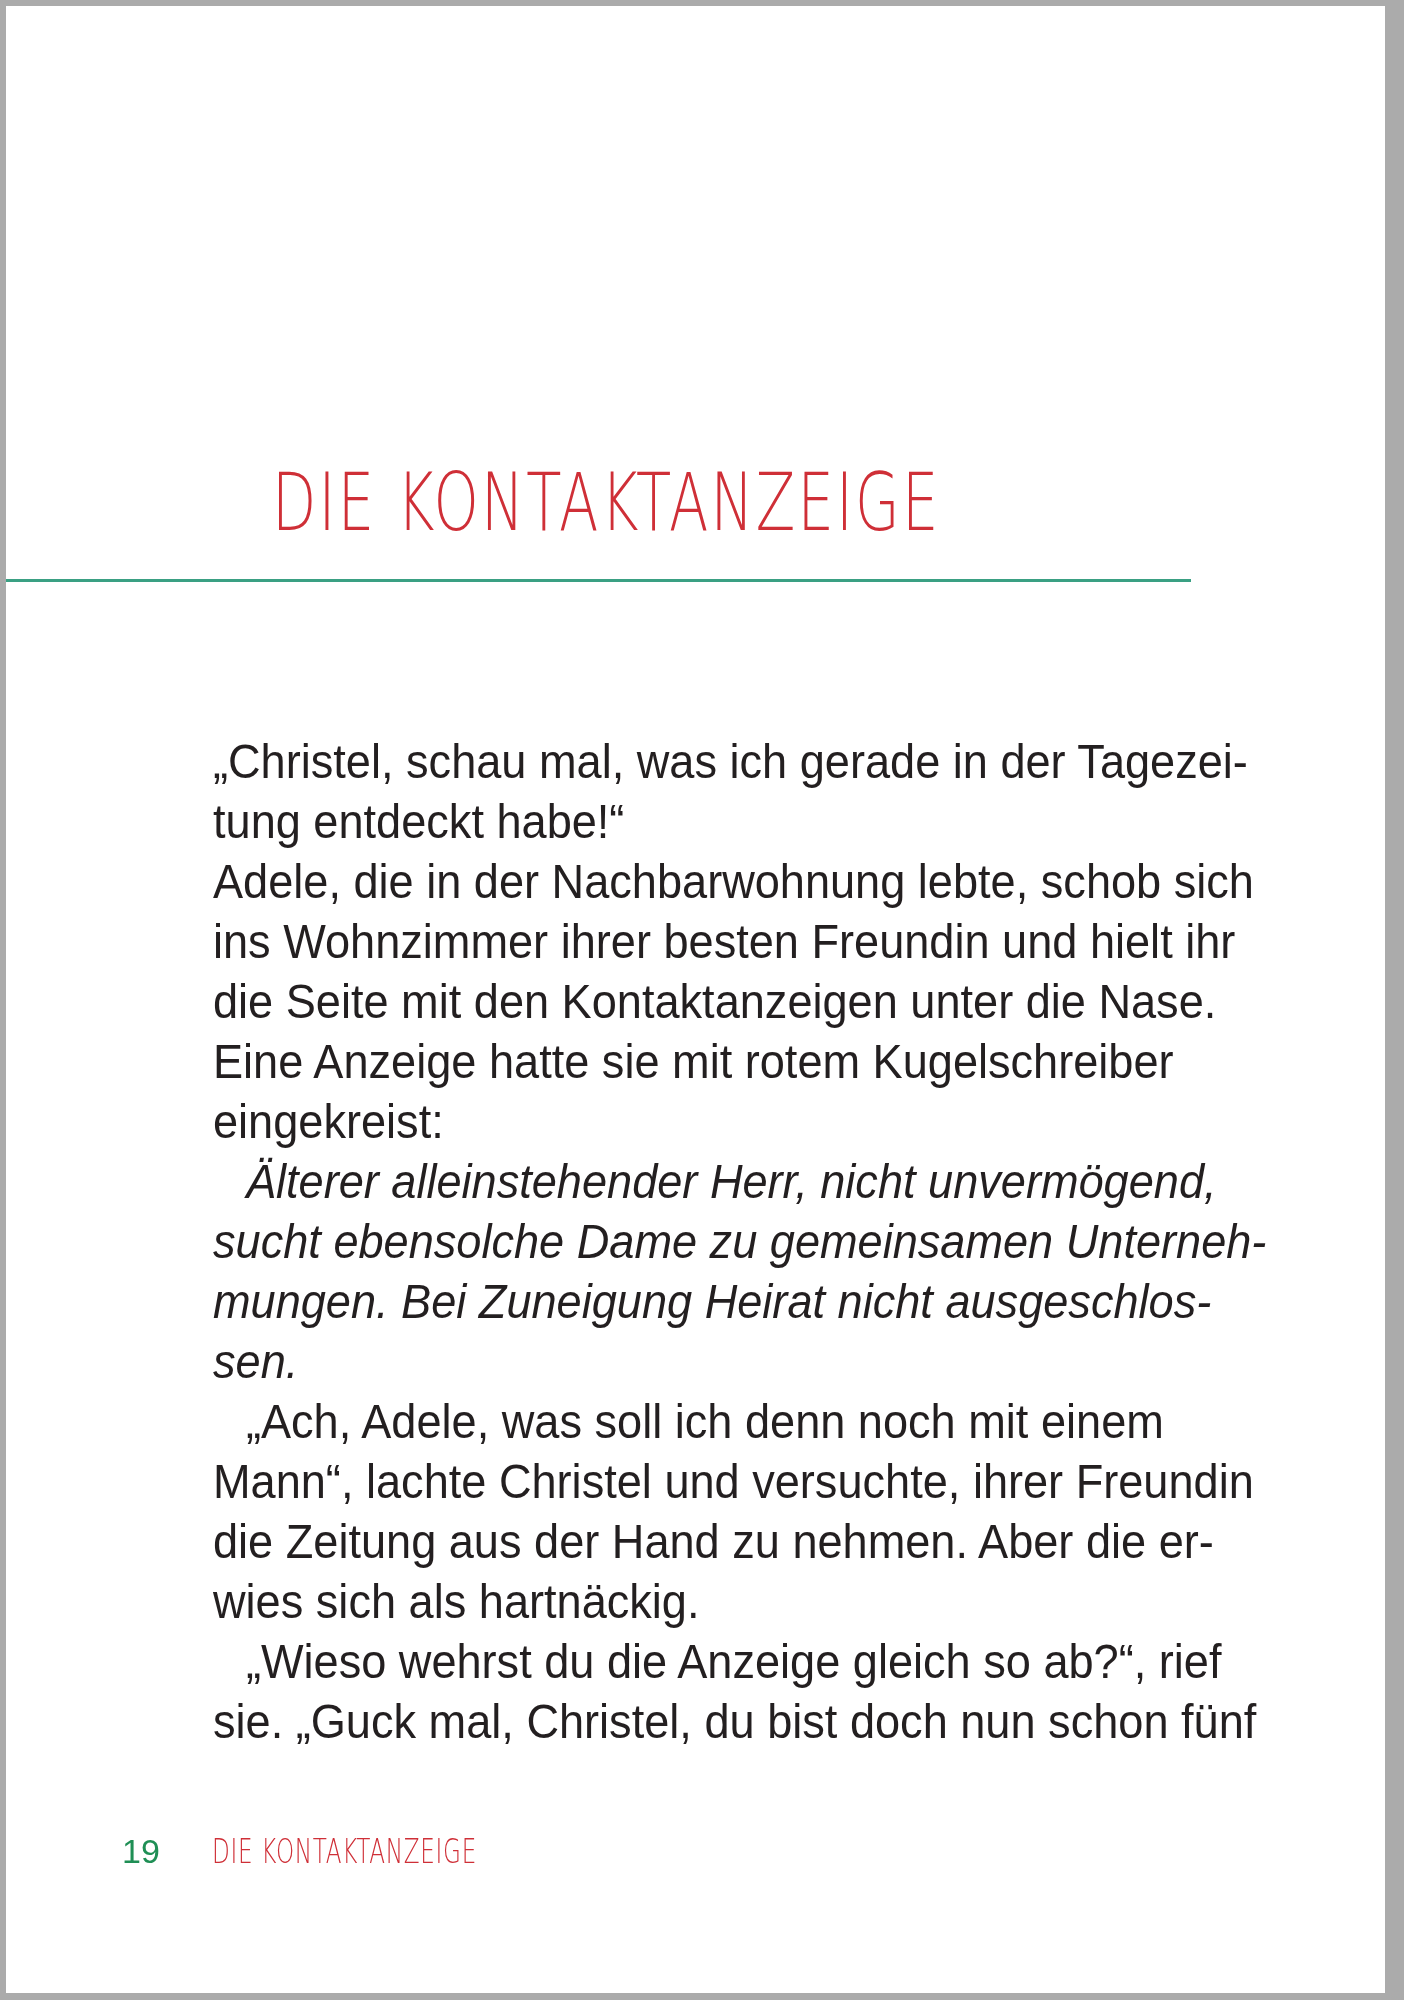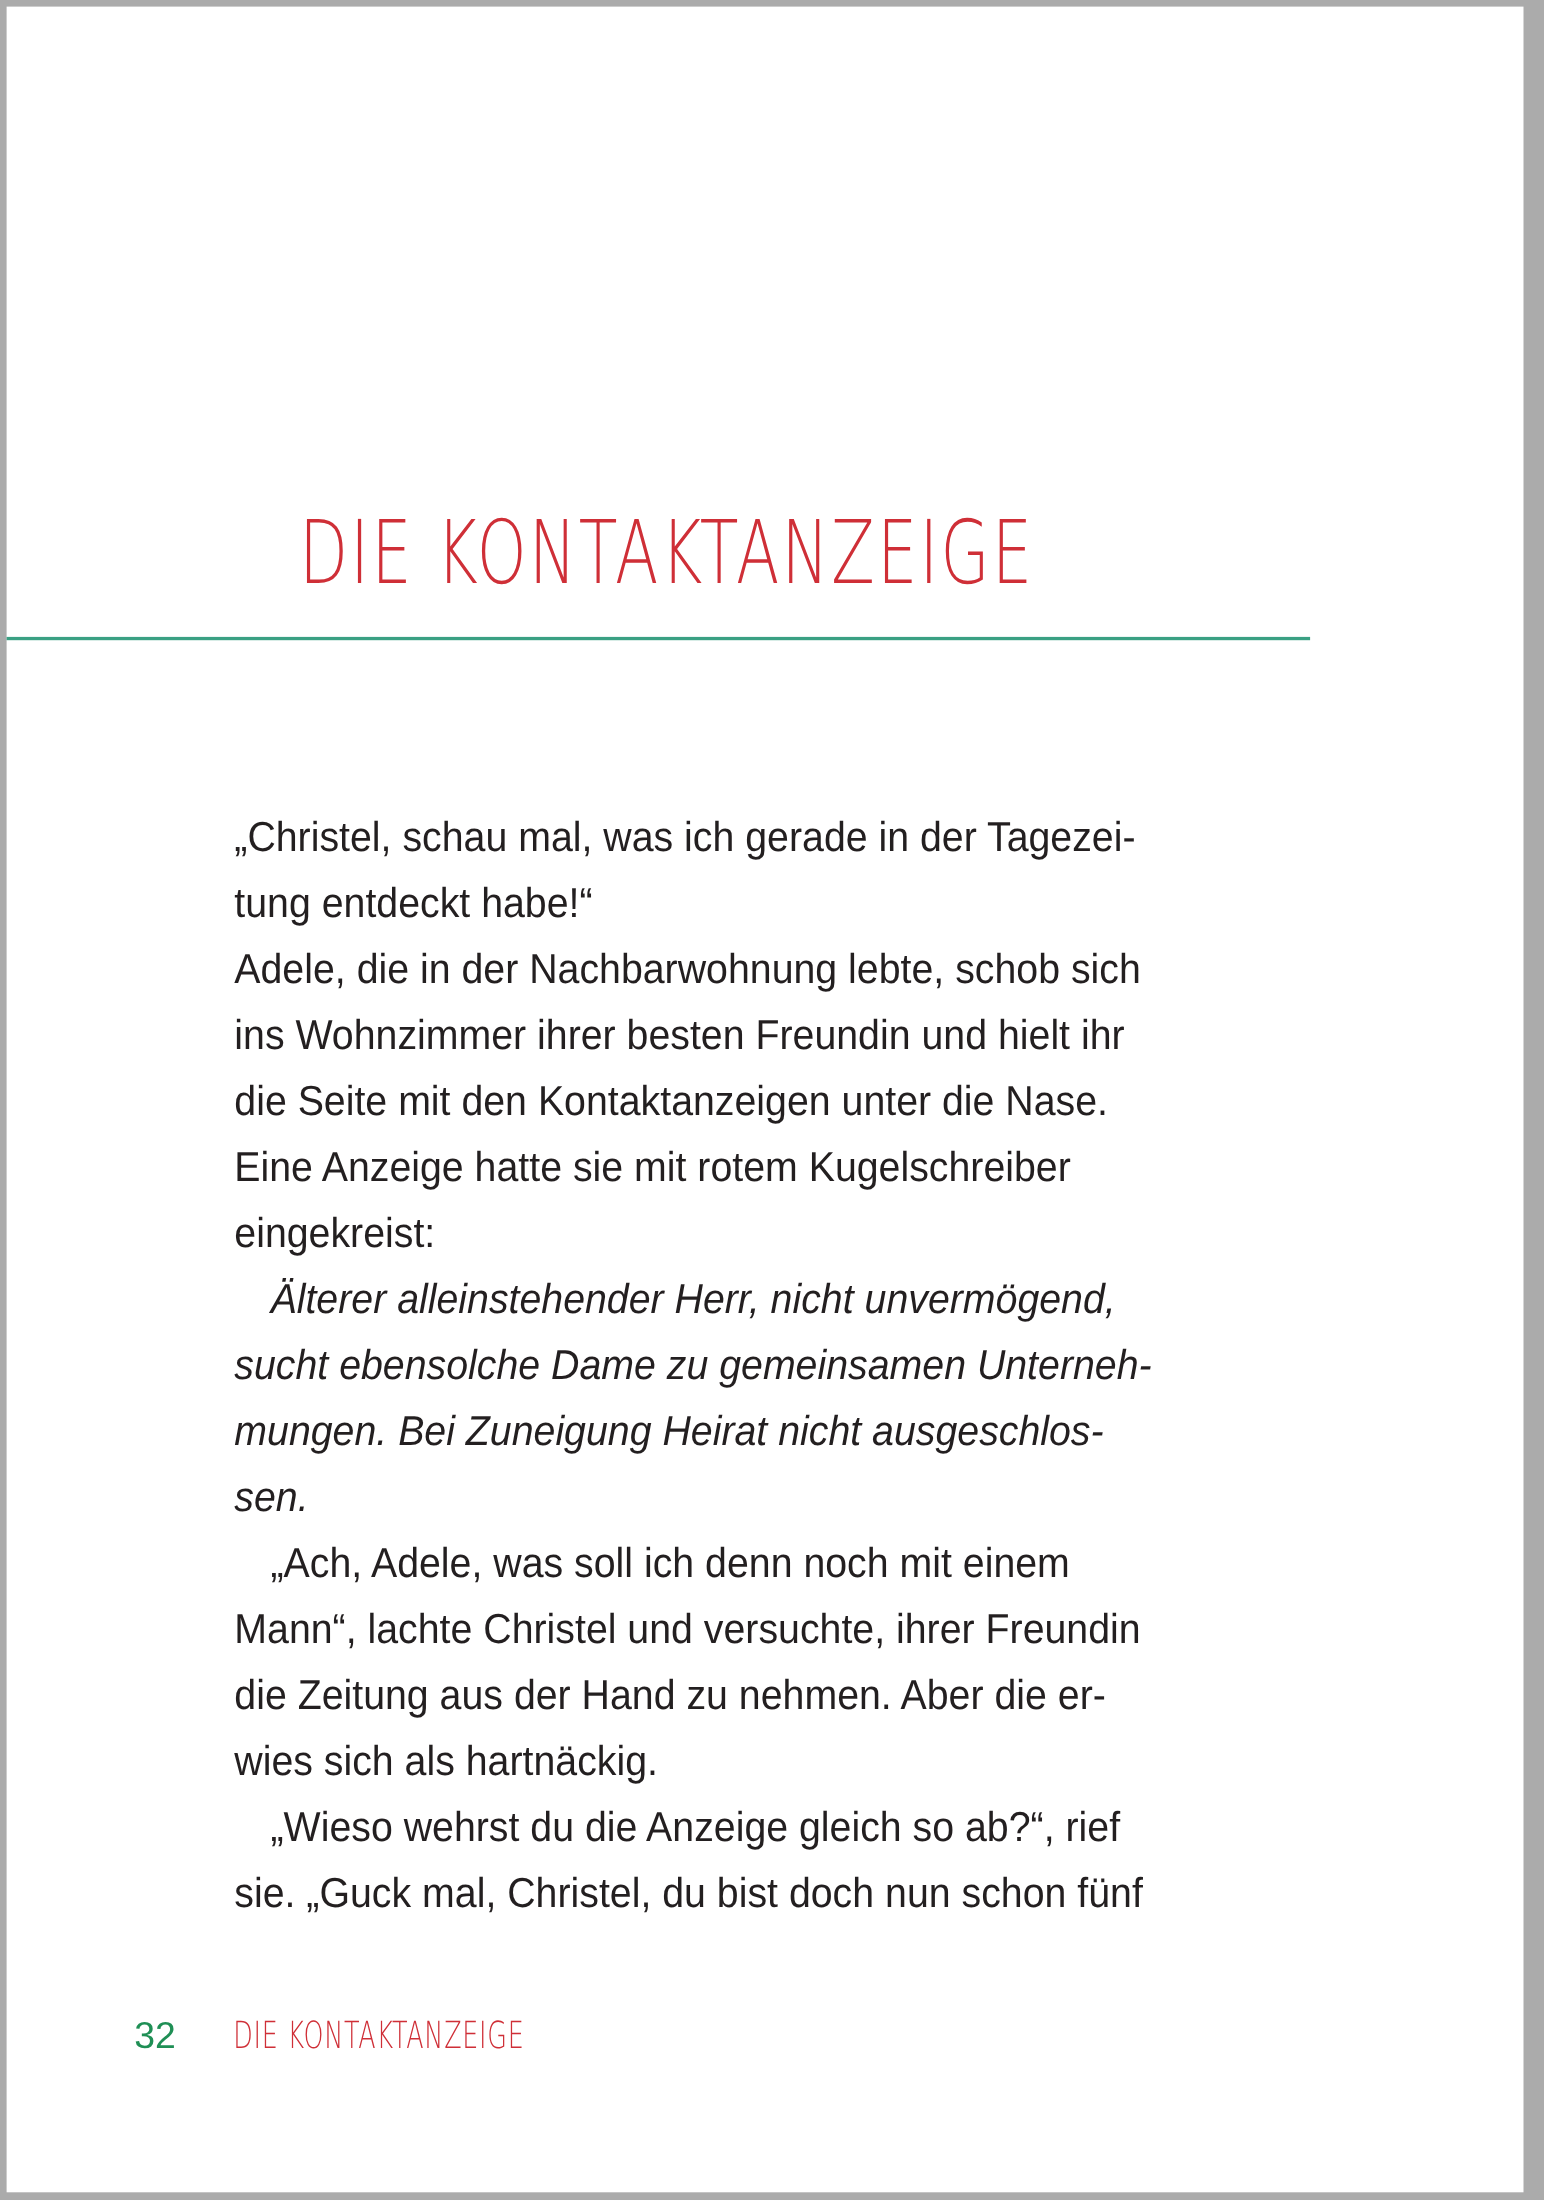--- a/index.html
+++ b/index.html
@@ -33,21 +33,21 @@
     position: absolute;
     left: 0; top: 573px;
     width: 1185px; height: 3px;
     background: #3aa083;
   }
   .body-text {
     position: absolute;
     left: 207px; top: 726px;
     width: 1000px;
     font-family: "Liberation Sans", sans-serif;
-    font-size: 38px;
+    font-size: 48px;
     line-height: 60px;
     color: #231f20;
   }
   .line {
     display: block;
     white-space: nowrap;
     transform: scaleX(0.94);
     transform-origin: left center;
     height: 60px;
   }
@@ -104,17 +104,17 @@
     <span class="line italic">sen.</span>
     <span class="line indent">„Ach, Adele, was soll ich denn noch mit einem</span>
     <span class="line">Mann“, lachte Christel und versuchte, ihrer Freundin</span>
     <span class="line">die Zeitung aus der Hand zu nehmen. Aber die er-</span>
     <span class="line">wies sich als hartnäckig.</span>
     <span class="line indent">„Wieso wehrst du die Anzeige gleich so ab?“, rief</span>
     <span class="line">sie. „Guck mal, Christel, du bist doch nun schon fünf</span>
   </div>
 
   <div class="footer">
-    <span class="page-number">32</span>
+    <span class="page-number">19</span>
     <span class="running-title">DIE KONTAKTANZEIGE</span>
   </div>
 
 </div>
 
 </body></html>

